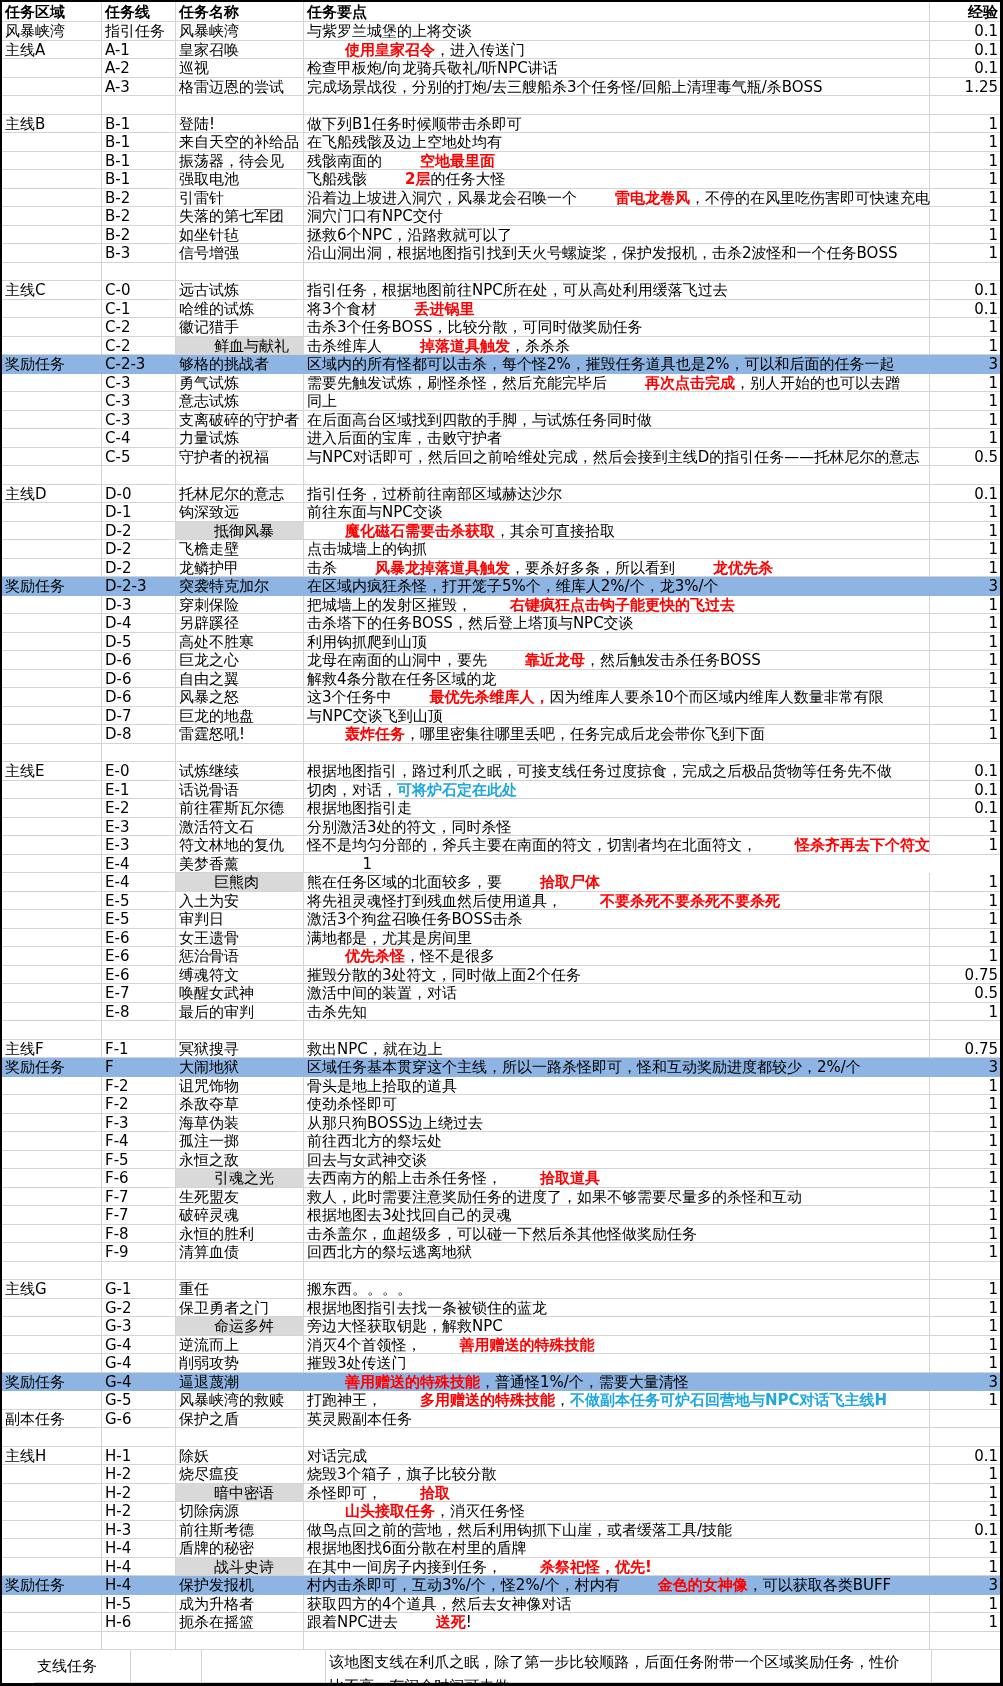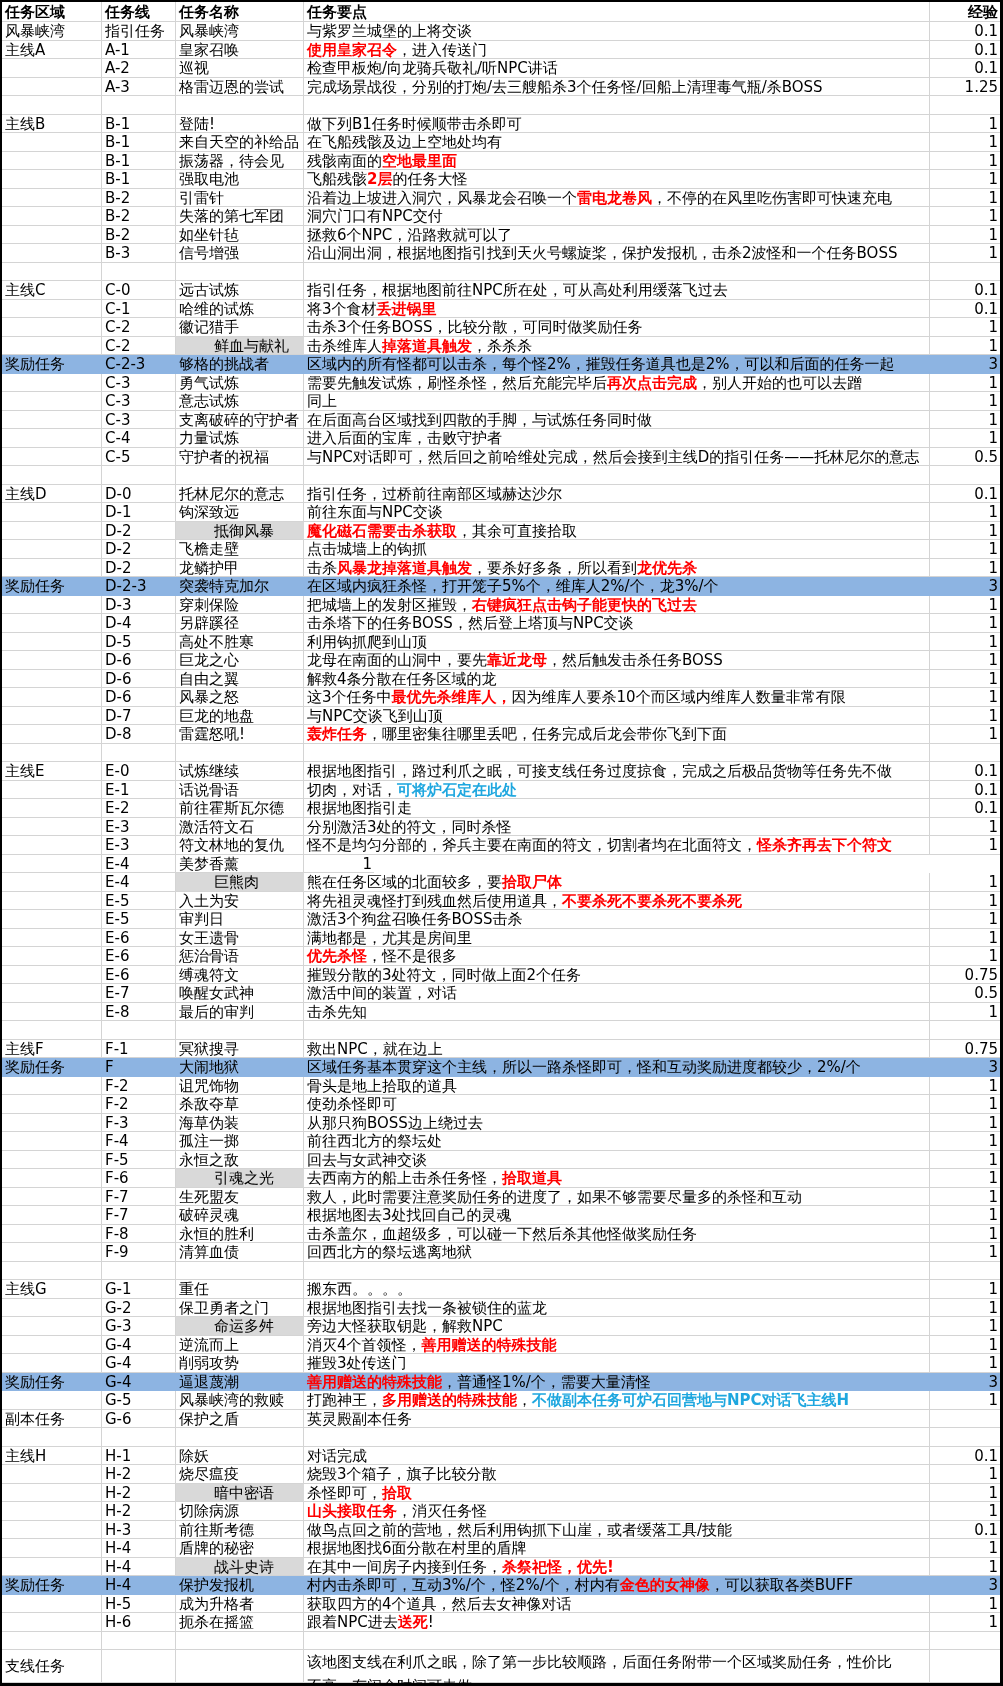--- a/index.html
+++ b/index.html
@@ -13,40 +13,40 @@
     border-right: 3px solid #000;
     border-bottom: 3px solid #000;
     overflow: hidden;
     background: #ffffff;
     color: #000000;
     font-family: "DejaVu Sans", sans-serif;
     font-size: 15px;
   }
   .row { display: flex; height: 18.5px; }
   .row.header { height: 20px; font-weight: bold; }
-  .row.tall { height: 33px; }
+  .row.tall { height: 33px; margin-left: 32px; }
   .cell {
     box-sizing: border-box;
     height: 100%;
     border-right: 1px solid #d4d4d4;
     border-bottom: 1px solid #d4d4d4;
     padding: 0 2px 0 3px;
     white-space: nowrap;
     overflow: visible;
     line-height: 18px;
   }
   .row.header .cell { line-height: 20px; }
   .c-area  { width: 100px; }
   .c-line  { width: 74px; }
   .c-name  { width: 128px; }
   .c-notes { width: 626px; }
   .c-exp   { width: 70px; text-align: right; border-right: none; padding-right: 2px; }
   .row.hl .cell { background: var(--bonus, #8DB4E2); border-right-color: transparent; border-bottom-color: transparent; }
   .cell.gray { background: var(--gray, #D9D9D9); border-right-color: transparent; padding-left: 38px; }
-  .hi-red  { color: var(--red, #FF0000); font-weight: bold; }
+  .hi-red  { color: var(--red, #FF0000); font-weight: bold; margin-left: 38px; }
   .hi-cyan { color: var(--cyan, #1FA7DF); font-weight: bold; }
   .row.tall .c-area { display: flex; align-items: center; }
   .row.tall .c-notes { white-space: normal; line-height: 24px; padding-top: 0; padding-right: 30px; }
 </style>
 </head>
 <body>
 
 <div id="sheet" style="--red: #FF0000; --cyan: #1FA7DF; --bonus: #8DB4E2; --gray: #D9D9D9;">
   <div class="row header">
     <div class="cell c-area">任务区域</div>

